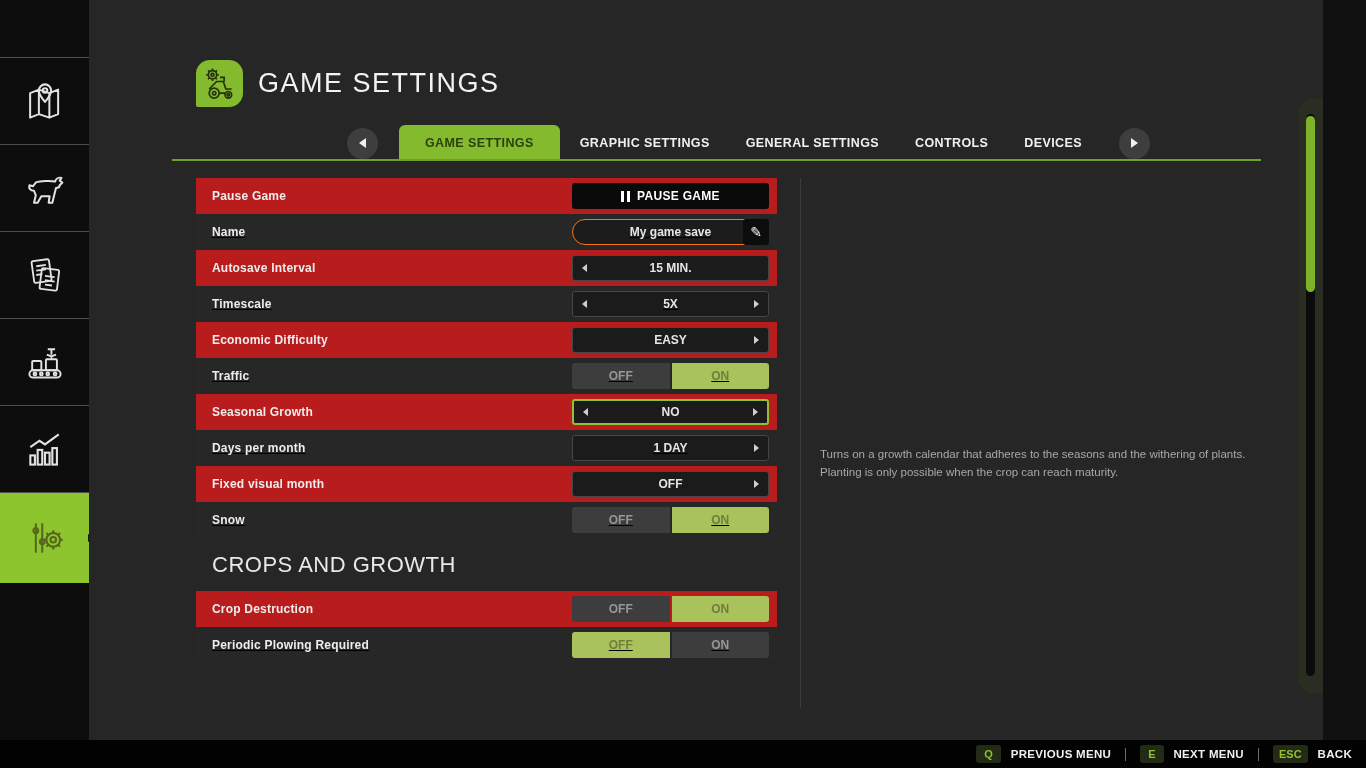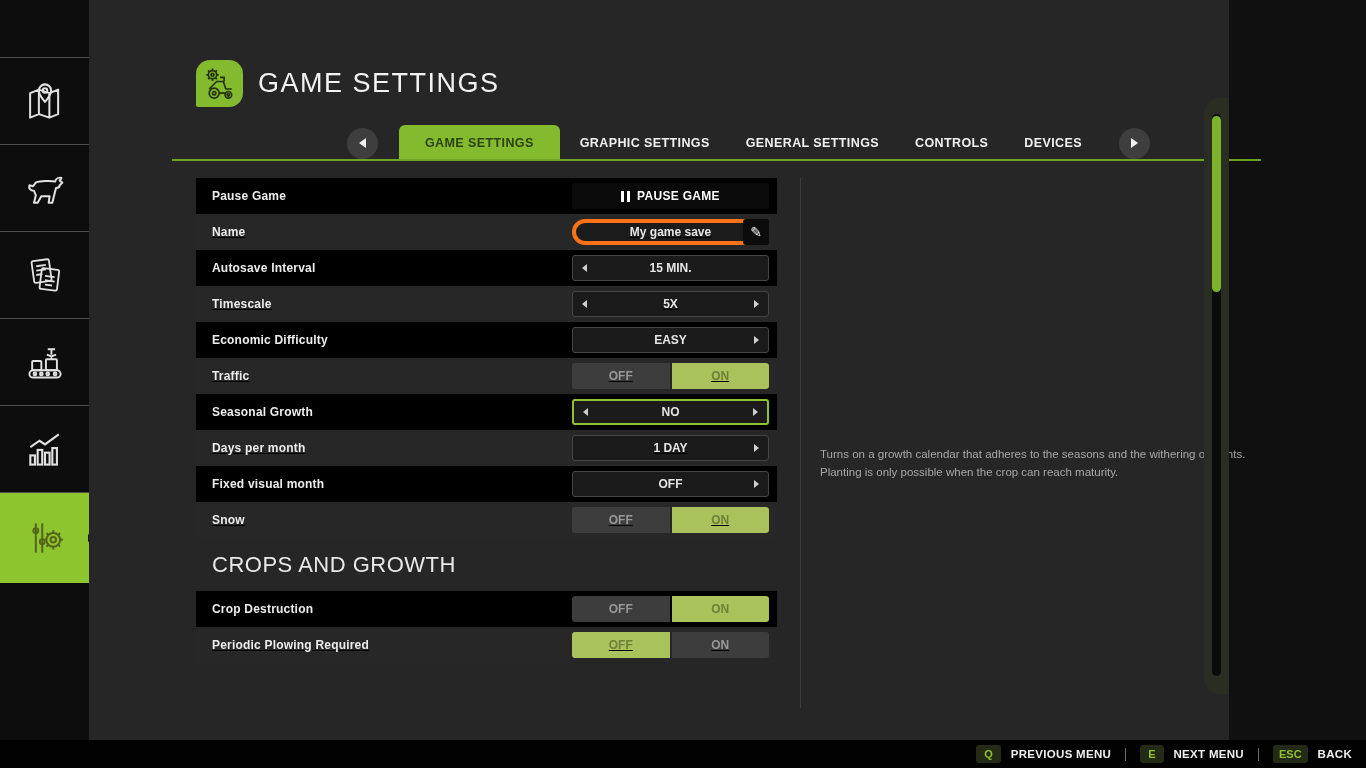--- a/index.html
+++ b/index.html
@@ -15,21 +15,21 @@
   .side-item.active { background:#8dc52f; border-bottom:none; height:90px; }
   .side-item.active .bump { position:absolute; right:-9px; top:50%; transform:translateY(-50%);
                width:18px; height:36px; background:#8dc52f; border-radius:0 16px 16px 0; }
   .side-item.active .bump::after { content:""; position:absolute; right:4px; top:50%;
                transform:translateY(-50%); width:0; height:0;
                border-top:4px solid transparent; border-bottom:4px solid transparent;
                border-left:6px solid #161616; }
   .side-rest { width:89px; height:125px; background:#0d0d0d; }
 
   
-  .main { position:absolute; left:89px; top:0; width:1140px; height:740px; background:#262626; }
+  .main { position:absolute; left:89px; top:0; width:1234px; height:740px; background:#262626; }
 
   .app-icon { position:absolute; left:107px; top:60px; width:47px; height:47px;
               background:#84ba2e; border-radius:14px 14px 14px 2px;
               display:flex; align-items:center; justify-content:center; }
   .page-title { position:absolute; left:169px; top:68px; font-size:27px; color:#f2f2f2;
                 letter-spacing:1.5px; font-weight:400; }
 
   
   .tabbar { position:absolute; left:258px; top:125px; height:36px; display:flex; align-items:center; }
   .circ-btn { width:31px; height:31px; border-radius:50%; background:#3e3e3e;
@@ -39,36 +39,36 @@
   .tab { font-size:12.5px; font-weight:bold; color:#f0f0f0; letter-spacing:.4px;
          padding:0 18px; height:36px; display:flex; align-items:center; white-space:nowrap; }
   .tab.active { background:#84ba2e; color:#2c420c; border-radius:6px 6px 0 0;
                 padding:0 26px; margin-left:21px; margin-right:2px; }
   .tabbar .circ-btn.right { margin-left:19px; }
   .tab-underline { position:absolute; left:83px; top:159px; width:1089px; height:2px; background:#6da325; }
 
   
   .settings { position:absolute; left:107px; top:178px; width:581px; }
   .row { height:36px; display:flex; align-items:center; }
-  .row.odd  { background:#000000;gap:28px; }
+  .row.odd  { background:#b91c1c;gap:28px; }
   .row.even { background:#272727;text-decoration:underline; }
   .row-label { padding-left:16px; font-size:12px; font-weight:bold; color:#ededed; letter-spacing:.2px; }
   .control { margin-left:auto; margin-right:8px; width:197px; height:26px; position:relative; }
 
   .section-head { height:57px; display:flex; align-items:center; }
   .section-head.crops { height:53px; }
   .section-head span { padding-left:16px; font-size:22px; font-weight:400; color:#e8e8e8; letter-spacing:.5px; }
 
   .btn-dark { width:100%; height:100%; background:#0a0a0a; border-radius:3px;
               display:flex; align-items:center; justify-content:center; gap:7px;
               color:#fff; font-size:12px; font-weight:bold; letter-spacing:.3px; }
   .pause-glyph { display:inline-flex; gap:3px; }
   .pause-glyph i { display:block; width:3px; height:11px; background:#fff; }
 
-  .text-field { width:100%; height:100%; background:#1c1c1c; border:4px solid #f97316; border-radius:13px;
+  .text-field { width:100%; height:100%; background:#1c1c1c; border:1px solid #f97316; border-radius:13px;
                 display:flex; align-items:center; justify-content:center;
                 color:#e5e5e5; font-size:12px; font-weight:bold; }
   .edit-btn { position:absolute; right:0; top:0; width:26px; height:26px; background:#0c0c0c;
               border-radius:3px; display:flex; align-items:center; justify-content:center;
               color:#fff; font-size:14px; }
 
   .selector { width:100%; height:100%; background:#1b1b1b; border:1px solid #464646; border-radius:3px;
               display:flex; align-items:center; justify-content:center;
               color:#e5e5e5; font-size:12px; font-weight:bold; position:relative; }
   .selector.focused { border:2px solid #8fc131; }

